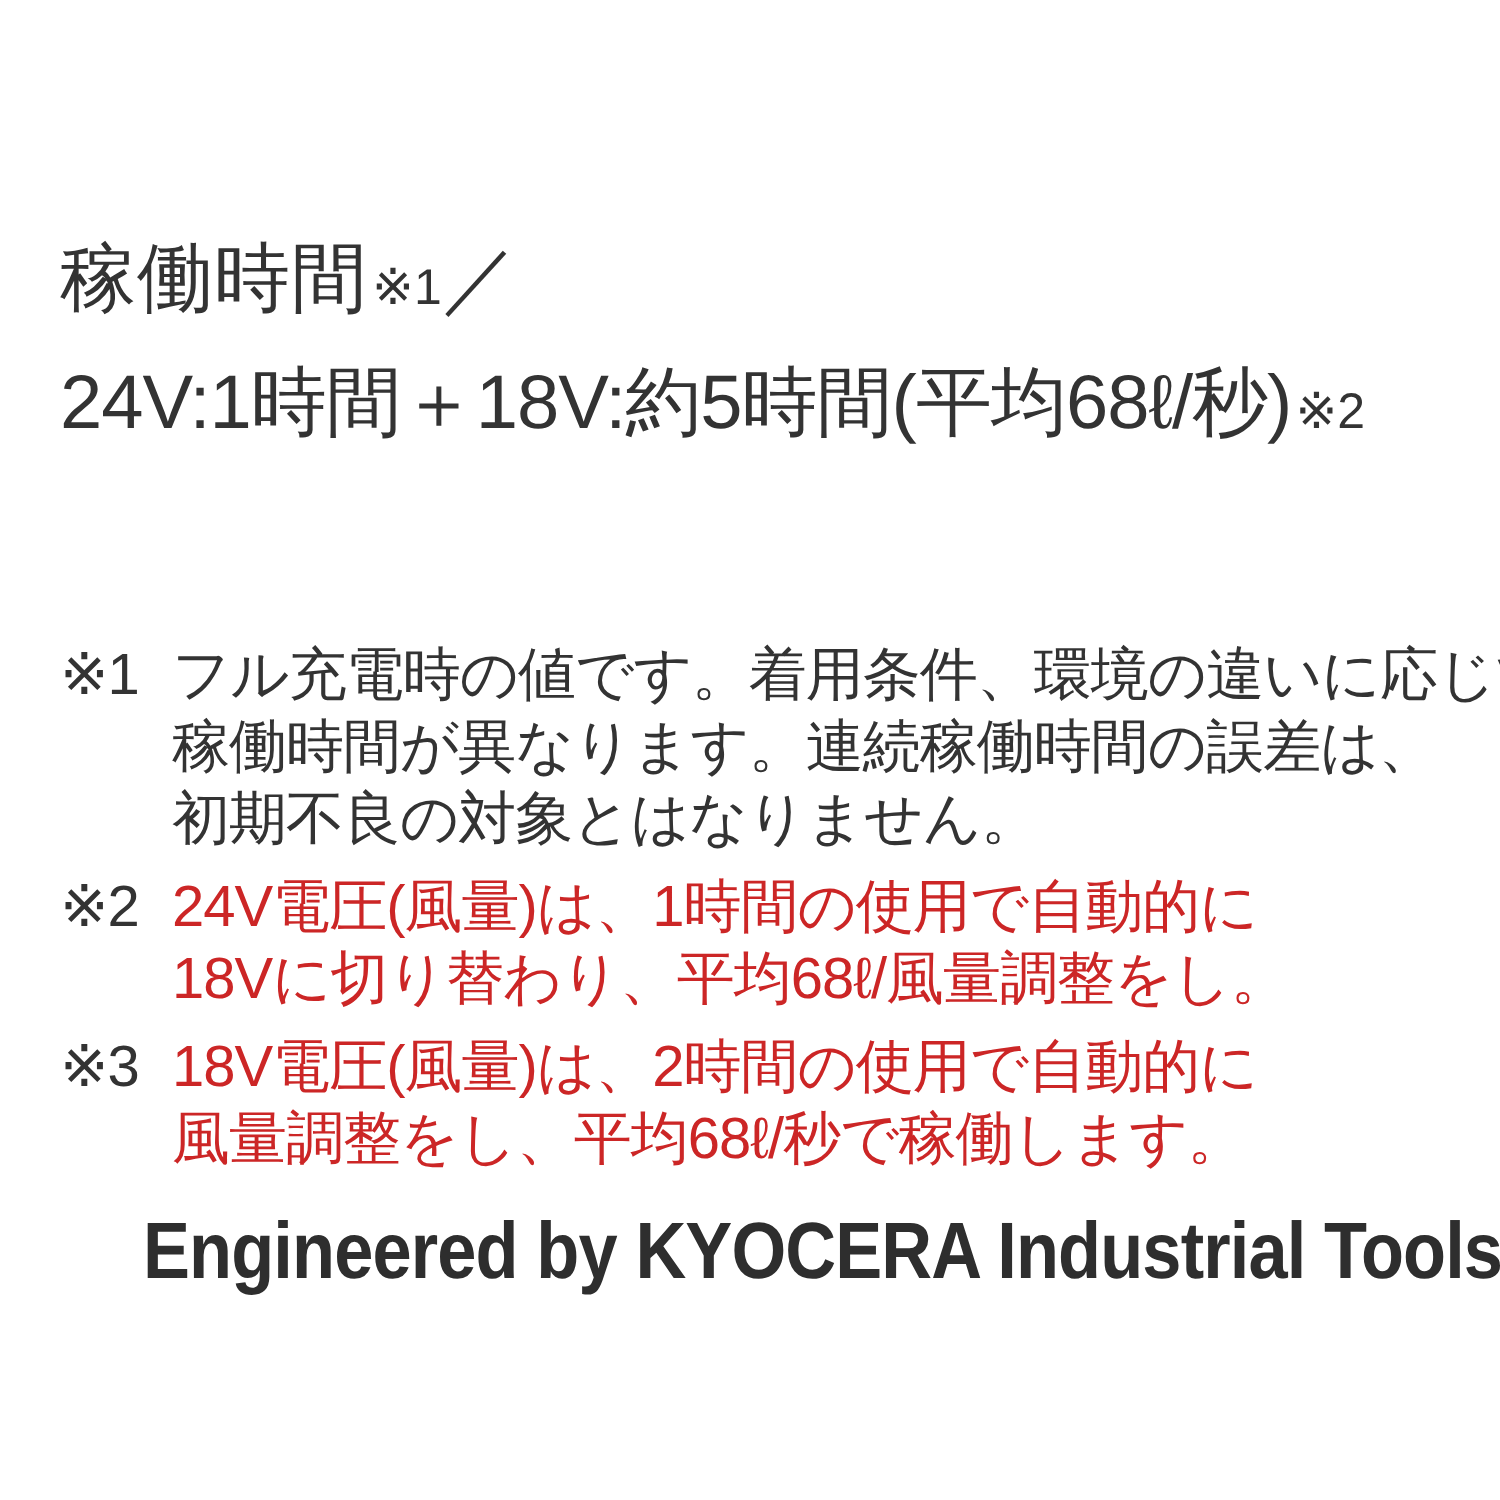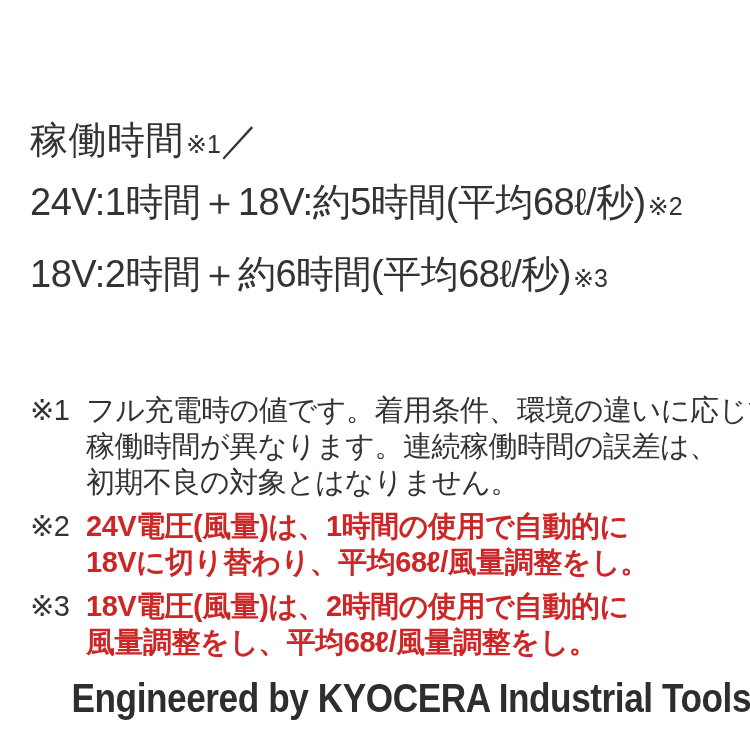--- a/index.html
+++ b/index.html
@@ -51,21 +51,20 @@
   .footnote .marker {
     flex: none;
     width: 56px;
     color: var(--text);
   }
   .footnote .fn-lines {
     white-space: nowrap;
   }
   .footnote.red .fn-lines {
     color: var(--red);
-    font-weight: bold;
   }
   .footer-credit {
     margin-top: 14px;
     font-weight: bold;
     font-size: 40px;
     line-height: 48px;
     white-space: nowrap;
     text-align: center;
     letter-spacing: -0.5px;
     transform: scaleX(0.88);
@@ -79,23 +78,20 @@
 <div class="page">
 
   <div class="title-line">
     <span>稼働時間</span><span class="note-ref">※1</span><span>／</span>
   </div>
 
   <div class="spec-line">
     <span>24V:1時間＋18V:約5時間(平均68ℓ/秒)</span><span class="note-ref">※2</span>
   </div>
 
-  <div class="spec-line">
-    <span>18V:2時間＋約6時間(平均68ℓ/秒)</span><span class="note-ref">※3</span>
-  </div>
 
   <div class="spec-line">
     <span class="note-ref"></span>
   </div>
 
   <div class="footnote">
     <span class="marker">※1</span>
     <div class="fn-lines">
       <div>フル充電時の値です。着用条件、環境の違いに応じて</div>
       <div>稼働時間が異なります。連続稼働時間の誤差は、</div>
@@ -108,19 +104,19 @@
     <div class="fn-lines">
       <div>24V電圧(風量)は、1時間の使用で自動的に</div>
       <div>18Vに切り替わり、平均68ℓ/風量調整をし。</div>
     </div>
   </div>
 
   <div class="footnote red">
     <span class="marker">※3</span>
     <div class="fn-lines">
       <div>18V電圧(風量)は、2時間の使用で自動的に</div>
-      <div>風量調整をし、平均68ℓ/風量調整をし。</div>
+      <div>風量調整をし、平均68ℓ/秒で稼働します。</div>
     </div>
   </div>
 
   <div class="footer-credit">Engineered by KYOCERA Industrial Tools</div>
 
 </div>
 
 </body></html>

